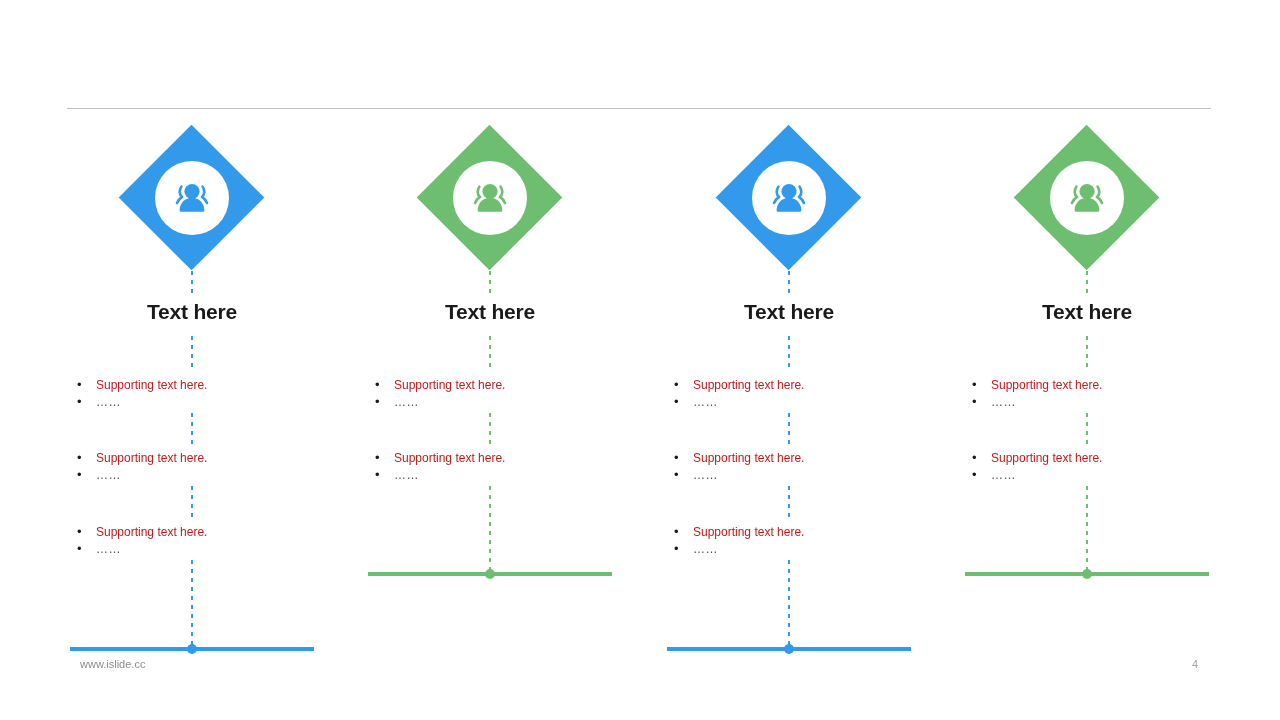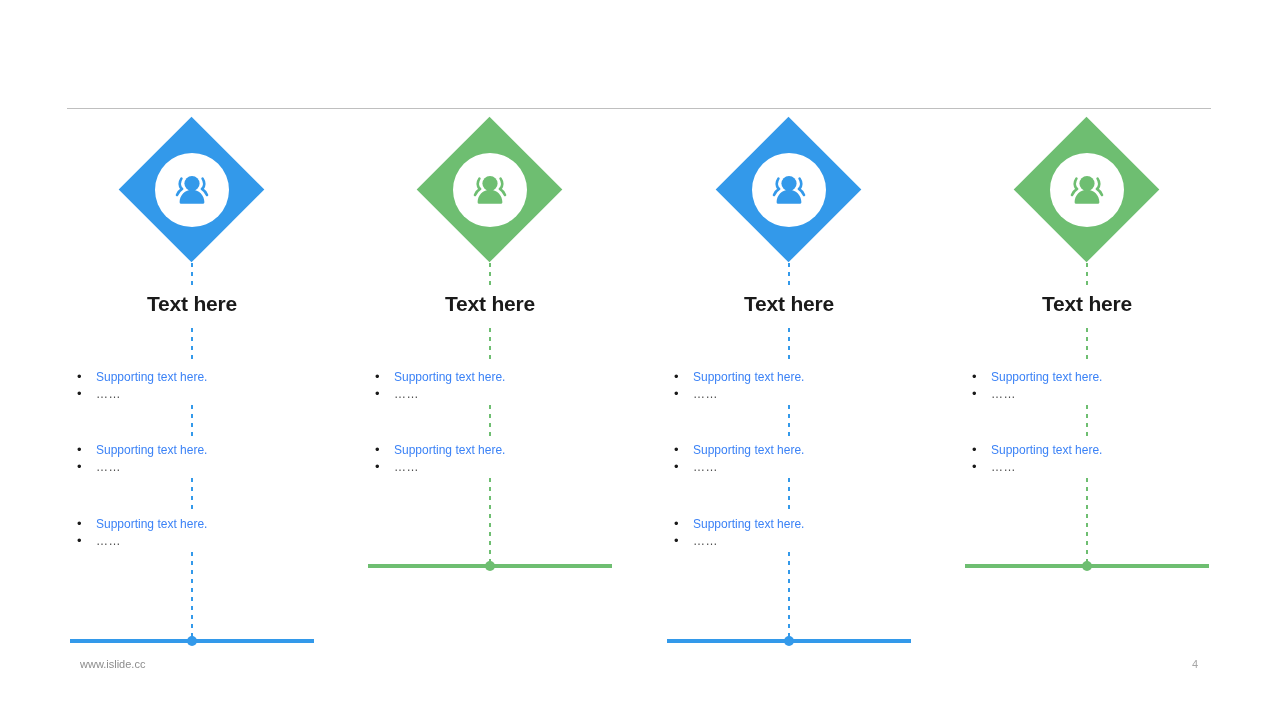--- a/index.html
+++ b/index.html
@@ -25,21 +25,21 @@
     left: 67px;
     top: 108px;
     width: 1144px;
     height: 1px;
     background: #bfbfbf;
   }
 
   
   .column {
     position: absolute;
-    top: 0;
+    top: 8px;
     width: 244px;
     height: 696px;
   }
   .col-1 { left: 70px; }
   .col-2 { left: 368px; }
   .col-3 { left: 667px; }
   .col-4 { left: 965px; }
 
   
   .spine {
@@ -112,21 +112,21 @@
   .bullet-dot {
     width: 19px;
     flex: 0 0 19px;
     font-size: 13px;
     color: #1a1a1a;
     line-height: 16px;
     text-align: left;
   }
   .bullet-text {
     font-size: 12px;
-    color: #3b82f6;
+    color: #b91c1c;
     line-height: 16px;
     white-space: nowrap;
   }
   .bullet-text.muted {
     color: #4d4d4d;
     letter-spacing: 0.6px;
   }
 
   
   .baseline {

